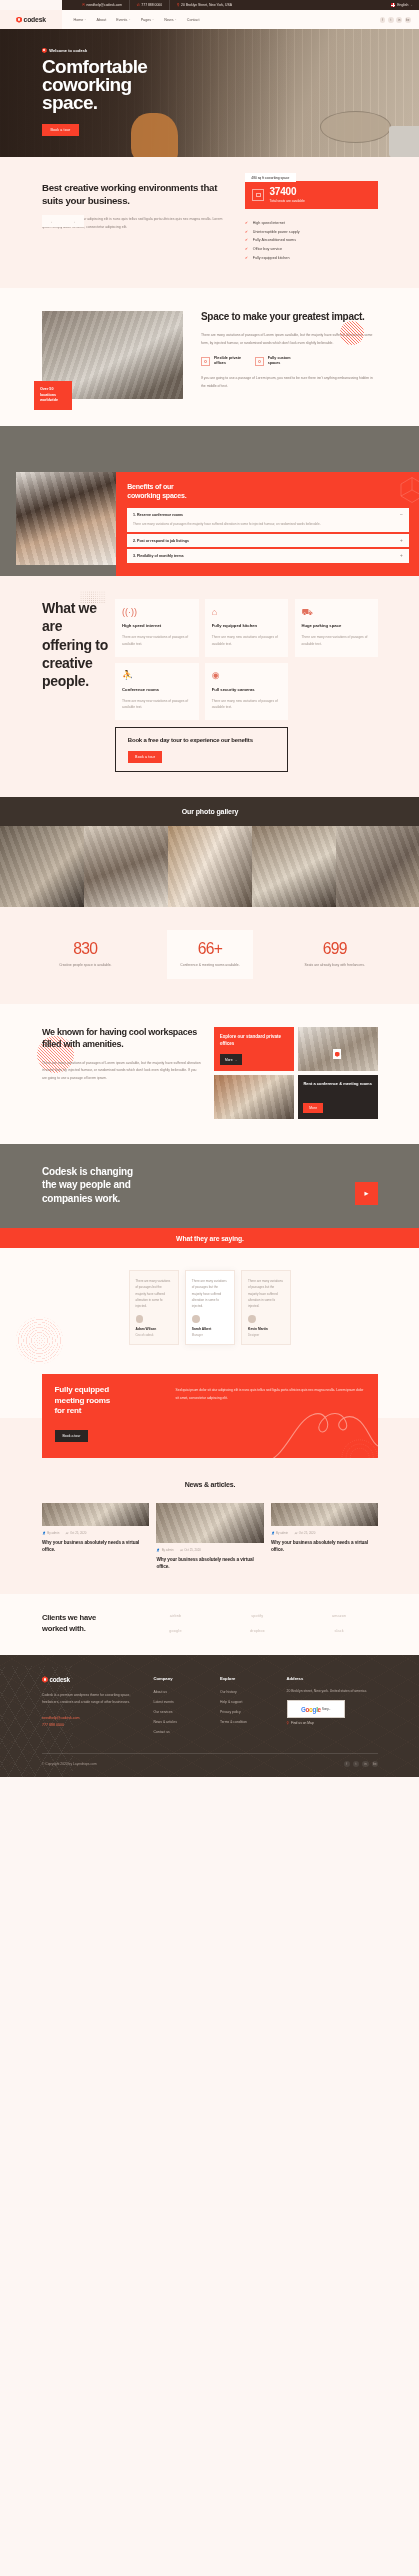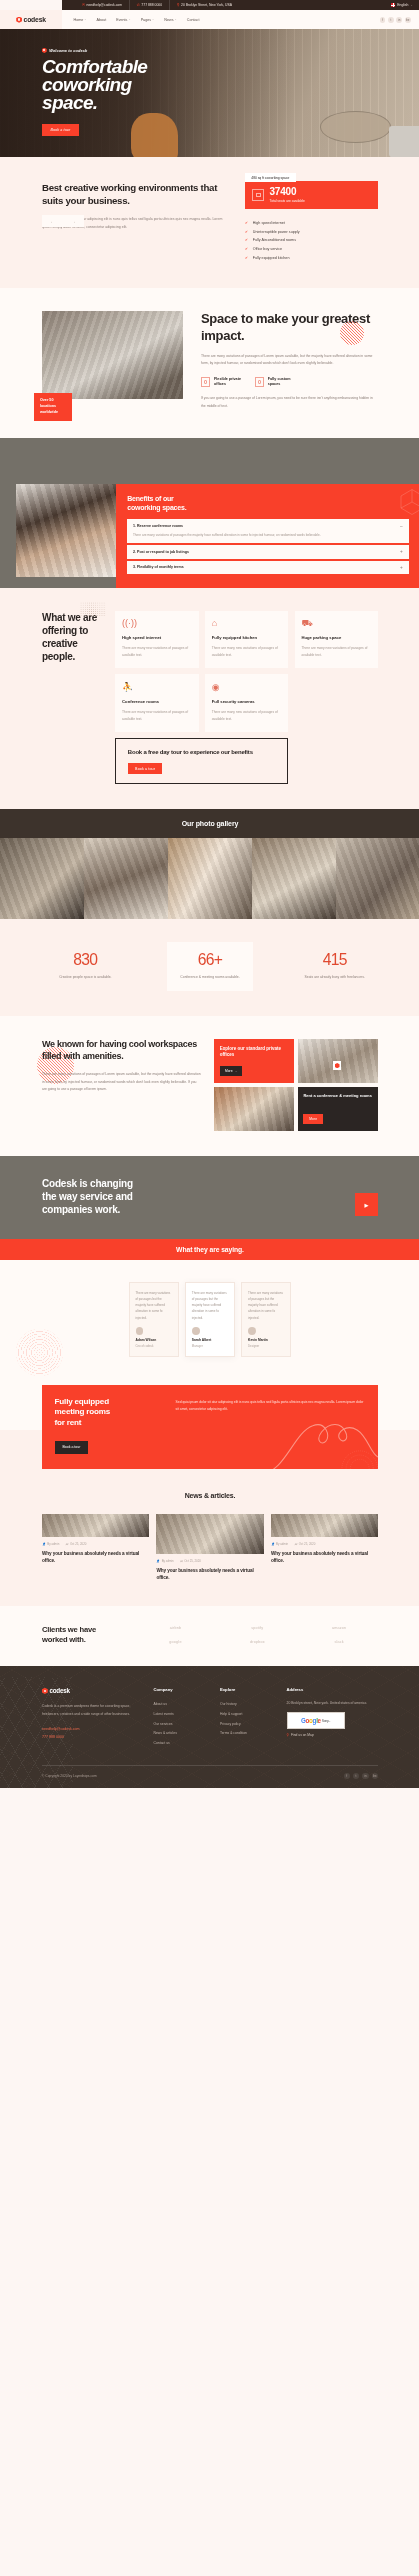--- a/index.html
+++ b/index.html
@@ -34,21 +34,20 @@
   .navlinks{ display:flex; gap:10px; }
   .navlinks a{ font-size:3.7px; color:#5c514c; text-decoration:none; display:flex; align-items:center; gap:1px;}
   .caret{ font-size:2.6px; opacity:.6;}
   .navsocial{ margin-left:auto; display:flex; gap:2.6px;}
   .nsi{ width:5.8px;height:5.8px;border-radius:50%;background:#eee3dd;color:#7d6e67;font-size:2.9px;display:flex;align-items:center;justify-content:center;}
 
   
   .hero{
     height:128px; position:relative; overflow:hidden;
     background:linear-gradient(110deg,#4a3a30 0%,#5e4a3c 25%,#8a7765 50%,#b9a894 72%,#cfc0ad 100%);
-    font-style:italic;
   }
   .hero:before{
     content:""; position:absolute; inset:0;
     background:
       linear-gradient(90deg,rgba(40,28,22,.88) 0%,rgba(45,32,25,.7) 32%,rgba(60,45,34,.25) 52%,rgba(0,0,0,0) 70%),
       repeating-linear-gradient(90deg,rgba(255,255,255,.035) 0 1px,rgba(0,0,0,.05) 1px 8.4px);
   }
   .hero-blob{position:absolute;border-radius:50%;}
   .hb1{width:71px;height:31.5px;background:#b7a691;right:29px;bottom:14.7px;opacity:.85;border:1px solid #8d7f6e;}
   .hb2{width:47px;height:50px;background:#c07a3c;left:131px;bottom:-5.2px;border-radius:40% 45% 20% 30%;opacity:.9;}
@@ -83,21 +82,21 @@
   .tick{ color:#f9402a; font-size:3.7px;}
 
   
   .impact{ background:#fffaf7; padding:23px 0 27px; position:relative; overflow:hidden;}
   .impact-grid{ display:flex; gap:18px;}
   .impact-img{ width:141px; position:relative;}
   .ph{ width:100%; height:88px; background:linear-gradient(150deg,#8e8176 0%,#b6ada2 30%,#d9d3cb 55%,#6e6358 85%); position:relative; overflow:hidden;}
   .ph:after{content:"";position:absolute;inset:0;background:repeating-linear-gradient(108deg,rgba(255,255,255,.07) 0 3.1px,rgba(0,0,0,.06) 3.1px 7.3px);}
   .loc-badge{ position:absolute; left:-8.4px; bottom:-10.5px; background:#f9402a; color:#fff; font-size:3.7px; font-weight:bold; line-height:1.55; padding:5.8px 6.3px; width:38px;}
   .impact-txt{ flex:1;}
-  .impact-txt h2{ font-size:13px; line-height:1.28; letter-spacing:-0.3px;}
+  .impact-txt h2{ font-size:10px; line-height:1.28; letter-spacing:-0.3px;}
   .impact-txt p{ font-size:3.4px; color:#8b7e78; line-height:2.3; margin-top:7.9px;}
   .mini-feats{ display:flex; gap:13.6px; margin:8.4px 0 7.3px;}
   .mini-feat{ display:flex; gap:3.7px; align-items:center;}
   .mf-ico{ width:9.4px;height:9.4px;border:0.5px solid #f3a295; position:relative;}
   .mf-ico:after{content:"";position:absolute;inset:2.1px;border:0.5px solid #f3a295;border-radius:1px;}
   .mf-label{ font-size:3.7px; font-weight:bold; line-height:1.45; width:27px;}
   .hatch{ position:absolute; right:13.6px; top:9.4px; width:24px; height:24px; border-radius:50%;
       background:repeating-linear-gradient(45deg,#f9402a 0 0.5px,transparent 0.5px 2.1px); opacity:.7;}
 
   
@@ -113,21 +112,21 @@
   .acc{ margin-top:7.3px;}
   .acc-item{ background:#fffaf7; margin-bottom:2.1px; padding:4.2px 5.8px;}
   .acc-head{ display:flex; justify-content:space-between; align-items:center; font-size:3.6px; font-weight:bold; color:#2b2523;}
   .acc-sign{ font-size:4.7px; color:#8b7e78; font-weight:normal;}
   .acc-body{ font-size:3.1px; color:#a2968f; line-height:2.2; margin-top:3.7px;}
   .cube{ position:absolute; right:-7.3px; top:3.1px; width:30px;height:30px; opacity:.33;}
 
   
   .offering{ background:#fdf1ec; padding:23px 0 25px; position:relative; overflow:hidden;}
   .off-grid{ display:flex; gap:7.3px; }
-  .off-title{ width:66px; font-size:10px; line-height:1.3; letter-spacing:-0.3px; }
+  .off-title{ width:66px; font-size:14px; line-height:1.3; letter-spacing:-0.3px; }
   .off-cards{ flex:1; display:grid; grid-template-columns:repeat(3,1fr); gap:6.3px;}
   .scard{ background:#fffaf7; padding:7.3px 6.8px 9px;}
   .scard .sico{ width:10.5px;height:10.5px;margin-bottom:6.3px; color:#e2705c; font-size:9px; line-height:10.5px;}
   .scard h4{ font-size:4.2px; line-height:1.5; margin-bottom:4.2px;}
   .scard p{ font-size:3.3px; color:#a2968f; line-height:2.1;}
   .cta-card{ grid-column:span 2; border:0.8px solid #2b2523; background:#fdf1ec; display:flex; flex-direction:column; justify-content:center; padding:8.4px 11.5px; position:relative; overflow:hidden;}
   .cta-card h4{ font-size:6px; line-height:1.42; letter-spacing:-0.2px;}
   .cta-card .btn{ margin-top:6.8px; align-self:flex-start; padding:3.7px 7.3px;}
   .dots{ position:absolute; left:38px; top:-8.4px; width:26px;height:13.6px;
      background-image:radial-gradient(#cbb5a9 0.4px,transparent 0.4px); background-size:2.1px 2.1px; opacity:.85;}
@@ -507,21 +506,21 @@
       <div class="cnt-grid">
         <div class="cnt">
           <div class="cnt-n">830</div>
           <div class="cnt-l">Creative people space is available.</div>
         </div>
         <div class="cnt mid">
           <div class="cnt-n">66+</div>
           <div class="cnt-l">Conference &amp; meeting rooms available.</div>
         </div>
         <div class="cnt">
-          <div class="cnt-n">415</div>
+          <div class="cnt-n">699</div>
           <div class="cnt-l">Seats are already busy with freelancers.</div>
         </div>
       </div>
     </div>
   </div>
 
   <div class="known">
     <div class="container">
       <div class="known-grid">
         <div class="known-left">
@@ -547,21 +546,21 @@
         </div>
       </div>
     </div>
   </div>
 
   <div class="videocta">
     <div class="container">
       <div class="vc-grid">
         <h2>
           <span>Codesk is changing</span><br>
-          <span>the way service and</span><br>
+          <span>the way people and</span><br>
           <span>companies work.</span>
         </h2>
         <div class="playbtn">▶</div>
       </div>
     </div>
   </div>
 
   <div class="redbar">
     <h3>What they are saying.</h3>
   </div>

